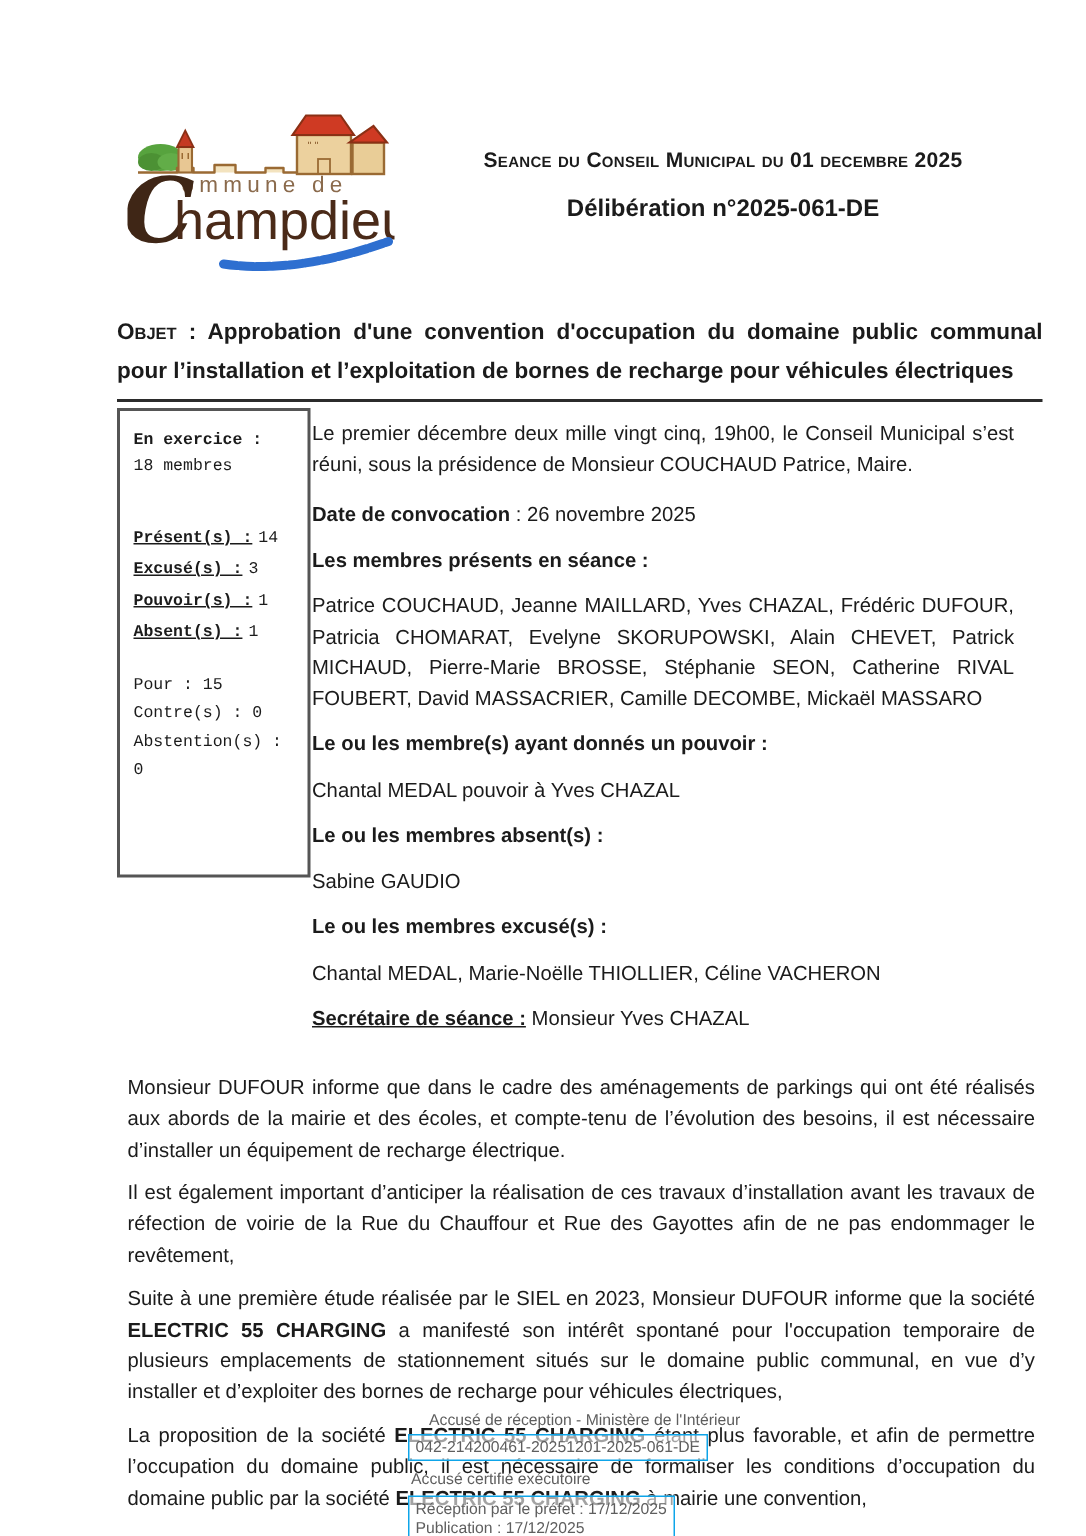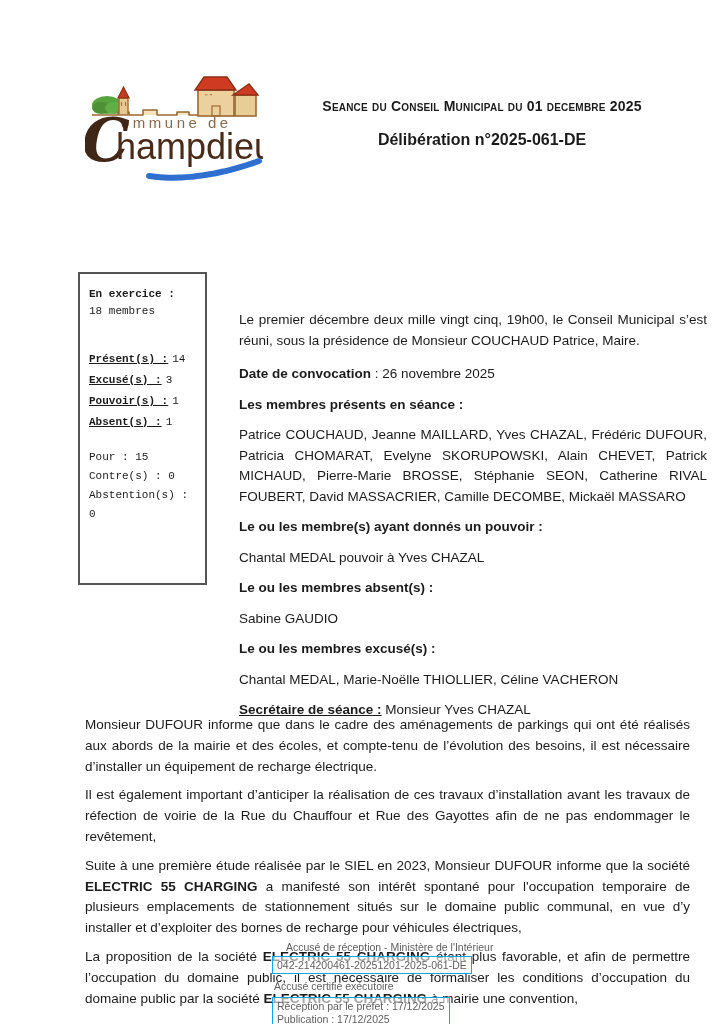--- a/index.html
+++ b/index.html
@@ -36,21 +36,21 @@
     padding:12px 6px 0 9px;font-size:11px;line-height:17px;font-family:Liberation Mono, monospace;
   }
   .vote-box p{margin:0;}
   .vb-rows{margin-top:29px;}
   .vb-rows p{line-height:21px;}
   .vb-rows .val{margin-left:4px;}
   .vb-tallies{margin-top:15px;}
   .vb-tallies p{line-height:19px;}
 
   
-  .main-col{position:absolute;left:239px;top:279px;width:468px;font-size:13.5px;line-height:20.5px;margin-top:31px;}
+  .main-col{position:absolute;left:208px;top:279px;width:468px;font-size:13.5px;line-height:20.5px;}
   .main-col p{margin:0 0 10px;}
   .main-col p.intro{margin-bottom:13px;}
   .main-col p:last-child{margin-bottom:0;}
 
   
   .body-text{position:absolute;left:85px;top:715px;width:605px;font-size:13.5px;line-height:20.8px;}
   .body-text p{margin:0 0 8px;text-align:justify;}
 
   
   .stamp{position:absolute;left:272px;top:941px;width:240px;font-size:10.5px;line-height:12px;color:#5e5e5e;}
@@ -102,20 +102,23 @@
 
       <path d="M64,108 Q 112,115 174,93" fill="none" stroke="#2e6fd0" stroke-width="6" stroke-linecap="round" stroke-dasharray="9 2"></path>
     </svg>
   </div>
 
   <header class="header-block">
     <div class="doc-session">Seance du Conseil Municipal du 01 decembre 2025</div>
     <div class="doc-delib">Délibération n°2025-061-DE</div>
   </header>
 
+  <div class="objet">
+    <span class="sc">Objet</span><span> : Approbation d'une convention d'occupation du domaine public communal pour l’installation et l’exploitation de bornes de recharge pour véhicules électriques</span>
+  </div>
 
   <aside class="vote-box">
     <p><span class="b">En exercice :</span></p>
     <p>18 membres</p>
     <div class="vb-rows">
       <p><span class="b u">Présent(s) :</span><span class="val">14</span></p>
       <p><span class="b u">Excusé(s) :</span><span class="val">3</span></p>
       <p><span class="b u">Pouvoir(s) :</span><span class="val">1</span></p>
       <p><span class="b u">Absent(s) :</span><span class="val">1</span></p>
     </div>

